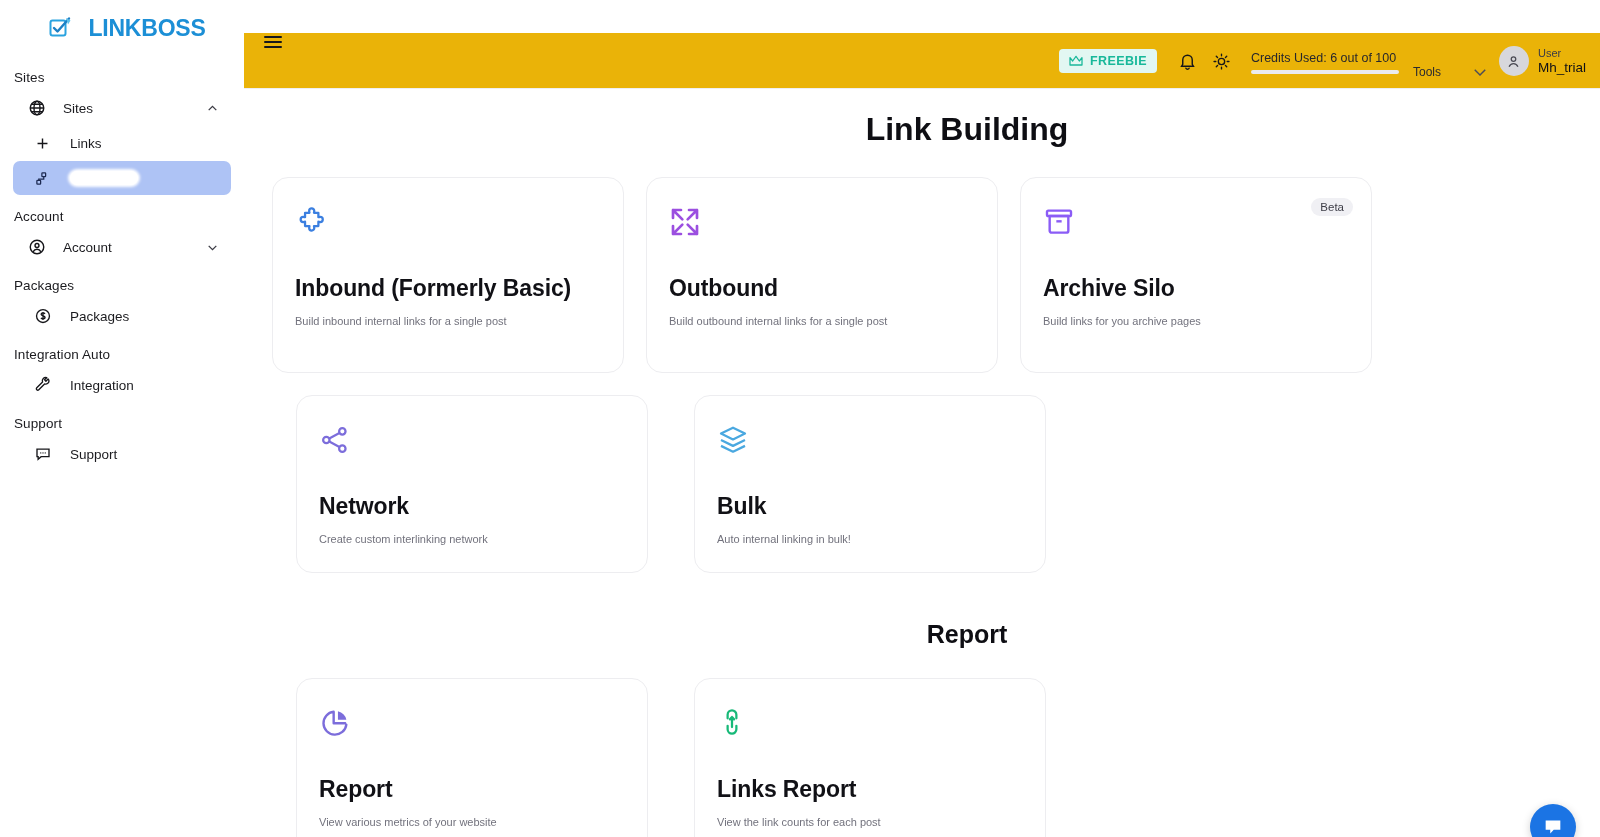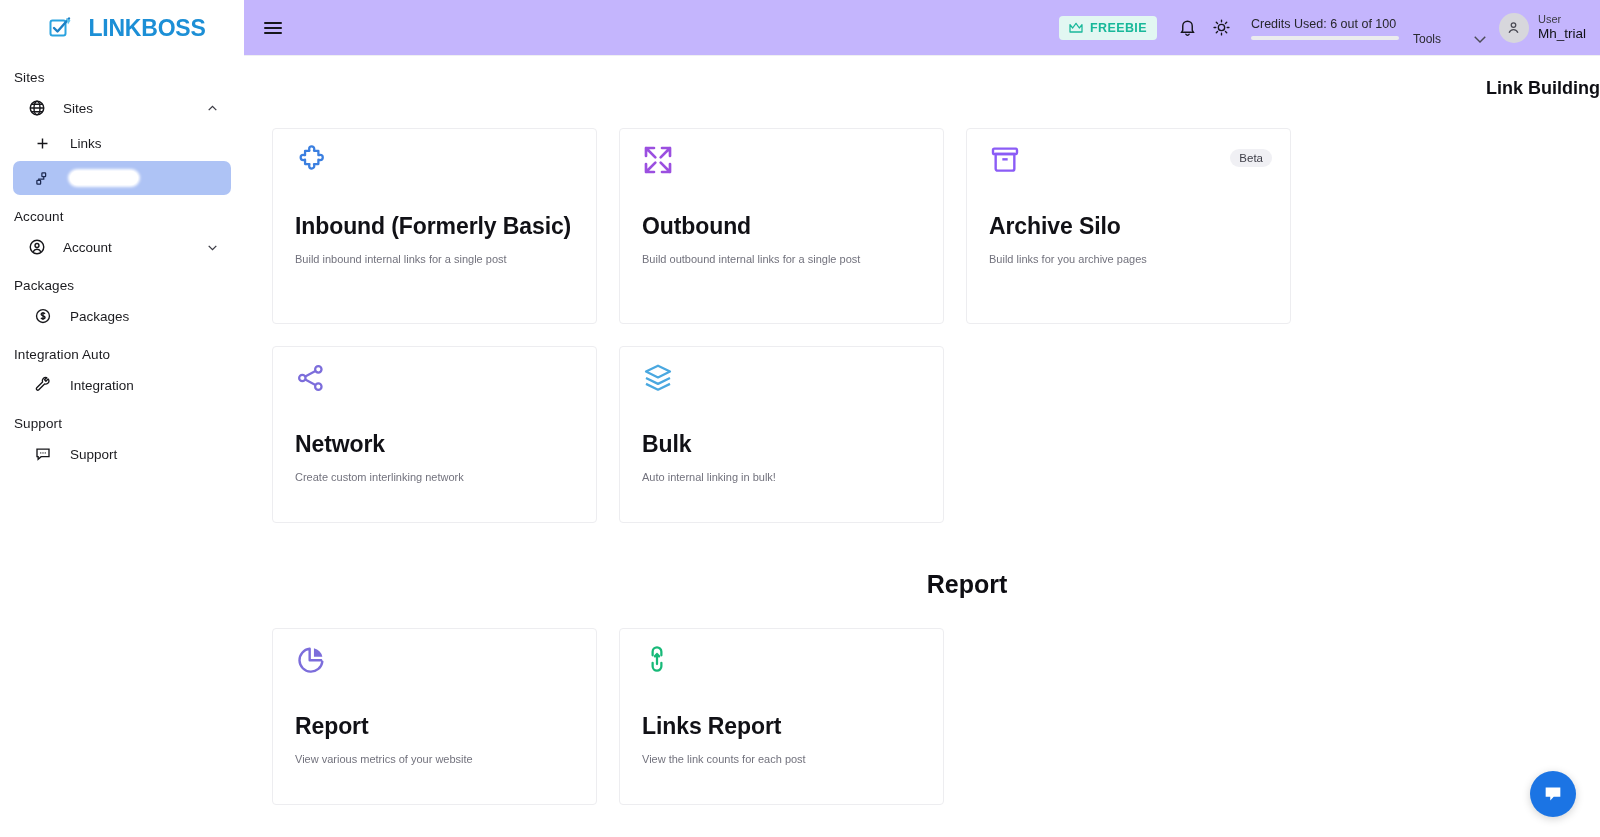--- a/index.html
+++ b/index.html
@@ -54,23 +54,24 @@
   .redact {
     width: 68px; height: 14px; background: #ffffff;
     border-radius: 8px; margin-left: 18px;
     box-shadow: 0 0 3px 2px #ffffff;
   }
 
   
   .main { flex: 1 1 auto; height: 837px; position: relative; background: #fff; }
 
   .topbar {
-    height: 56px; display: flex; align-items: center;
+    height: 56px; display: flex; align-items: flex-start;
     border-bottom: 1px solid #efeff2; padding: 0 14px 0 20px;
-    background: #c4b5fd;
+    background: #eab308;
+    margin-top: 33px;
   }
   .hamburger {
     width: 22px; height: 18px; display: flex; flex-direction: column;
     justify-content: space-between; cursor: pointer; padding: 3px 0;
   }
   .hamburger span { display: block; height: 2px; background: #17171b; border-radius: 1px; }
   .hamburger span:nth-child(1) { width: 18px; }
   .hamburger span:nth-child(2) { width: 18px; }
   .hamburger span:nth-child(3) { width: 18px; }
   .topbar-right {
@@ -110,35 +111,35 @@
     width: 30px; height: 30px; border-radius: 50%; background: #d7d7dc;
     display: flex; align-items: center; justify-content: center; color: #4b4b55;
   }
   .user-meta { display: flex; flex-direction: column; line-height: 1.15; }
   .user-meta .role { font-size: 11px; color: #3c3c44; }
   .user-meta .name { font-size: 13.5px; color: #111116; font-weight: 500; }
 
   
   .content { padding: 0; height: 781px; overflow: hidden; position: relative; }
   .page-heading {
-    text-align: right; font-size: 18px; font-weight: bold;
+    text-align: center; font-size: 32px; font-weight: bold;
     color: #0e0e13; margin-top: 22px; margin-bottom: 0;
     padding-left: 90px;
   }
   .grid {
     display: flex; flex-wrap: wrap; gap: 22px;
     padding: 0 0 0 28px; margin-top: 29px; width: 1334px;
   }
   .card {
-    width: 325px; background: #fff; border: 1px solid #ededf0;
-    border-radius: 4px; padding: 15px 22px 24px 22px;
+    width: 352px; background: #fff; border: 1px solid #ededf0;
+    border-radius: 16px; padding: 28px 22px 24px 22px;
     position: relative; cursor: pointer;
   }
   .card.tall { min-height: 196px; }
-  .card.short { min-height: 177px; }
+  .card.short { min-height: 177px; margin-left: 24px; }
   .card .cicon { height: 42px; display: flex; align-items: flex-start; }
   .card .ctitle {
     font-size: 23px; font-weight: bold; color: #111116;
     margin-top: 27px; letter-spacing: -0.1px;
   }
   .card .cdesc {
     font-size: 11px; color: #72727d; margin-top: 11px;
     line-height: 1.55; max-width: 250px;
   }
   .beta {

